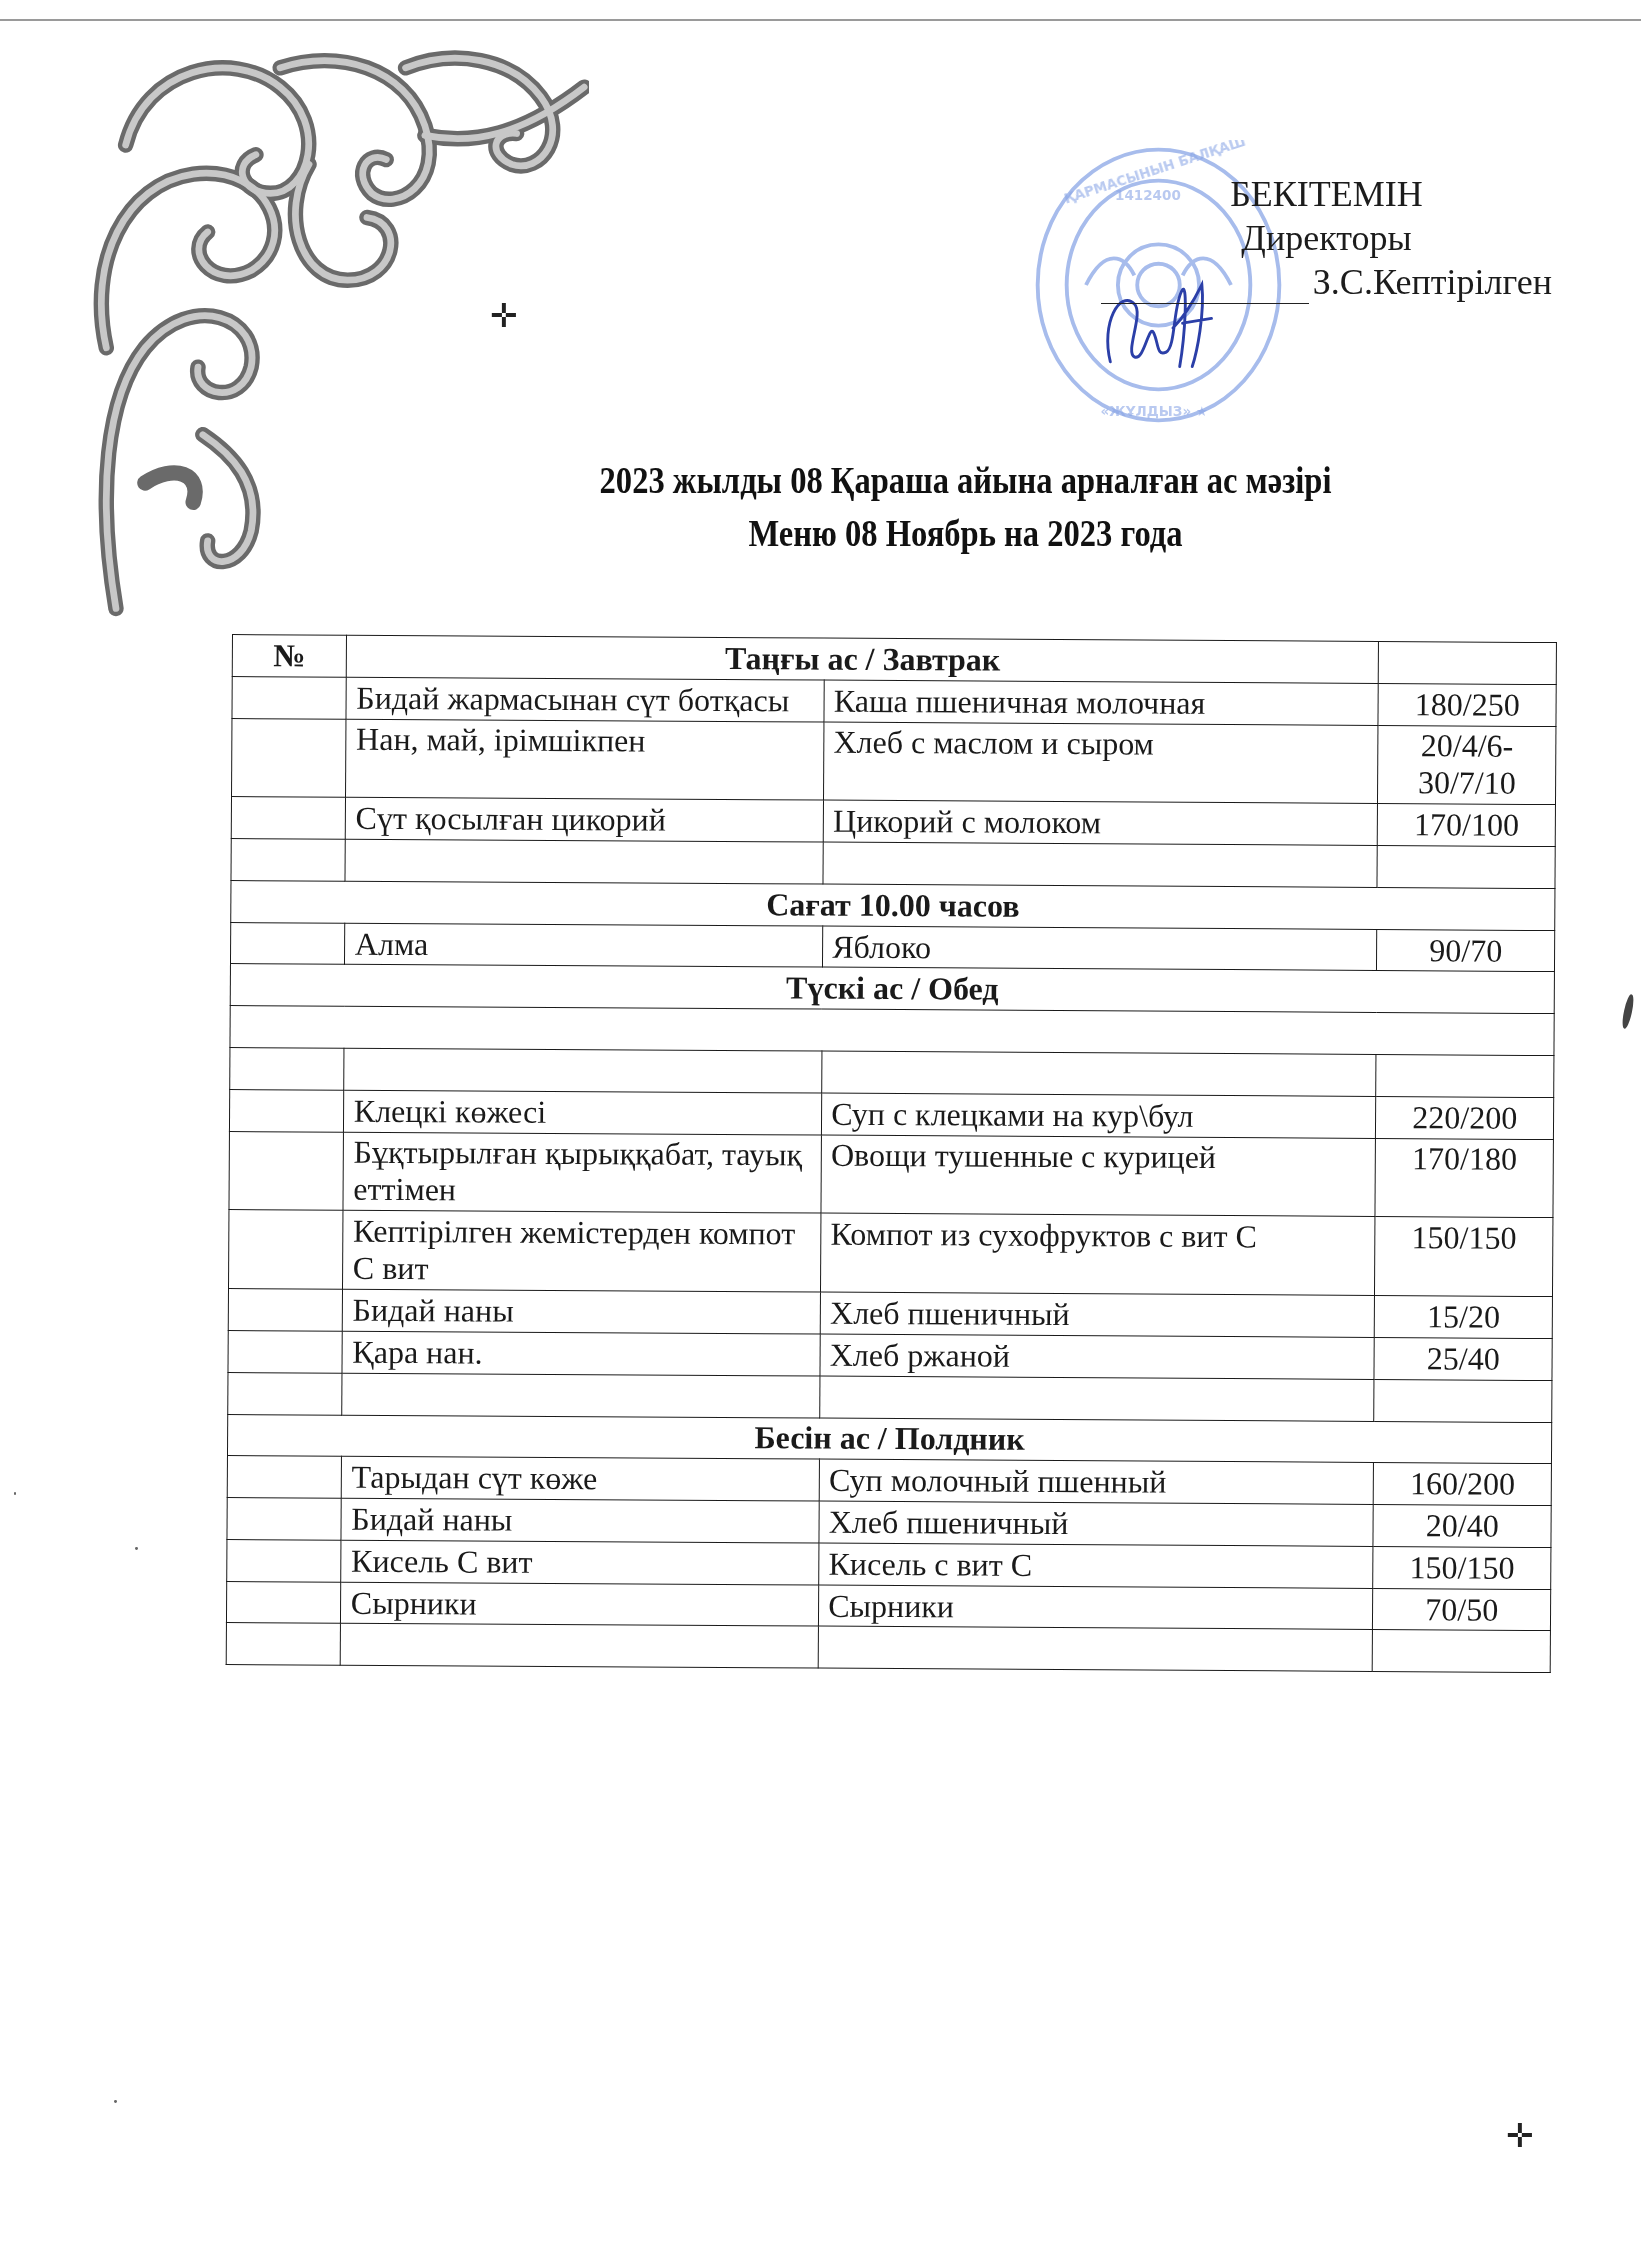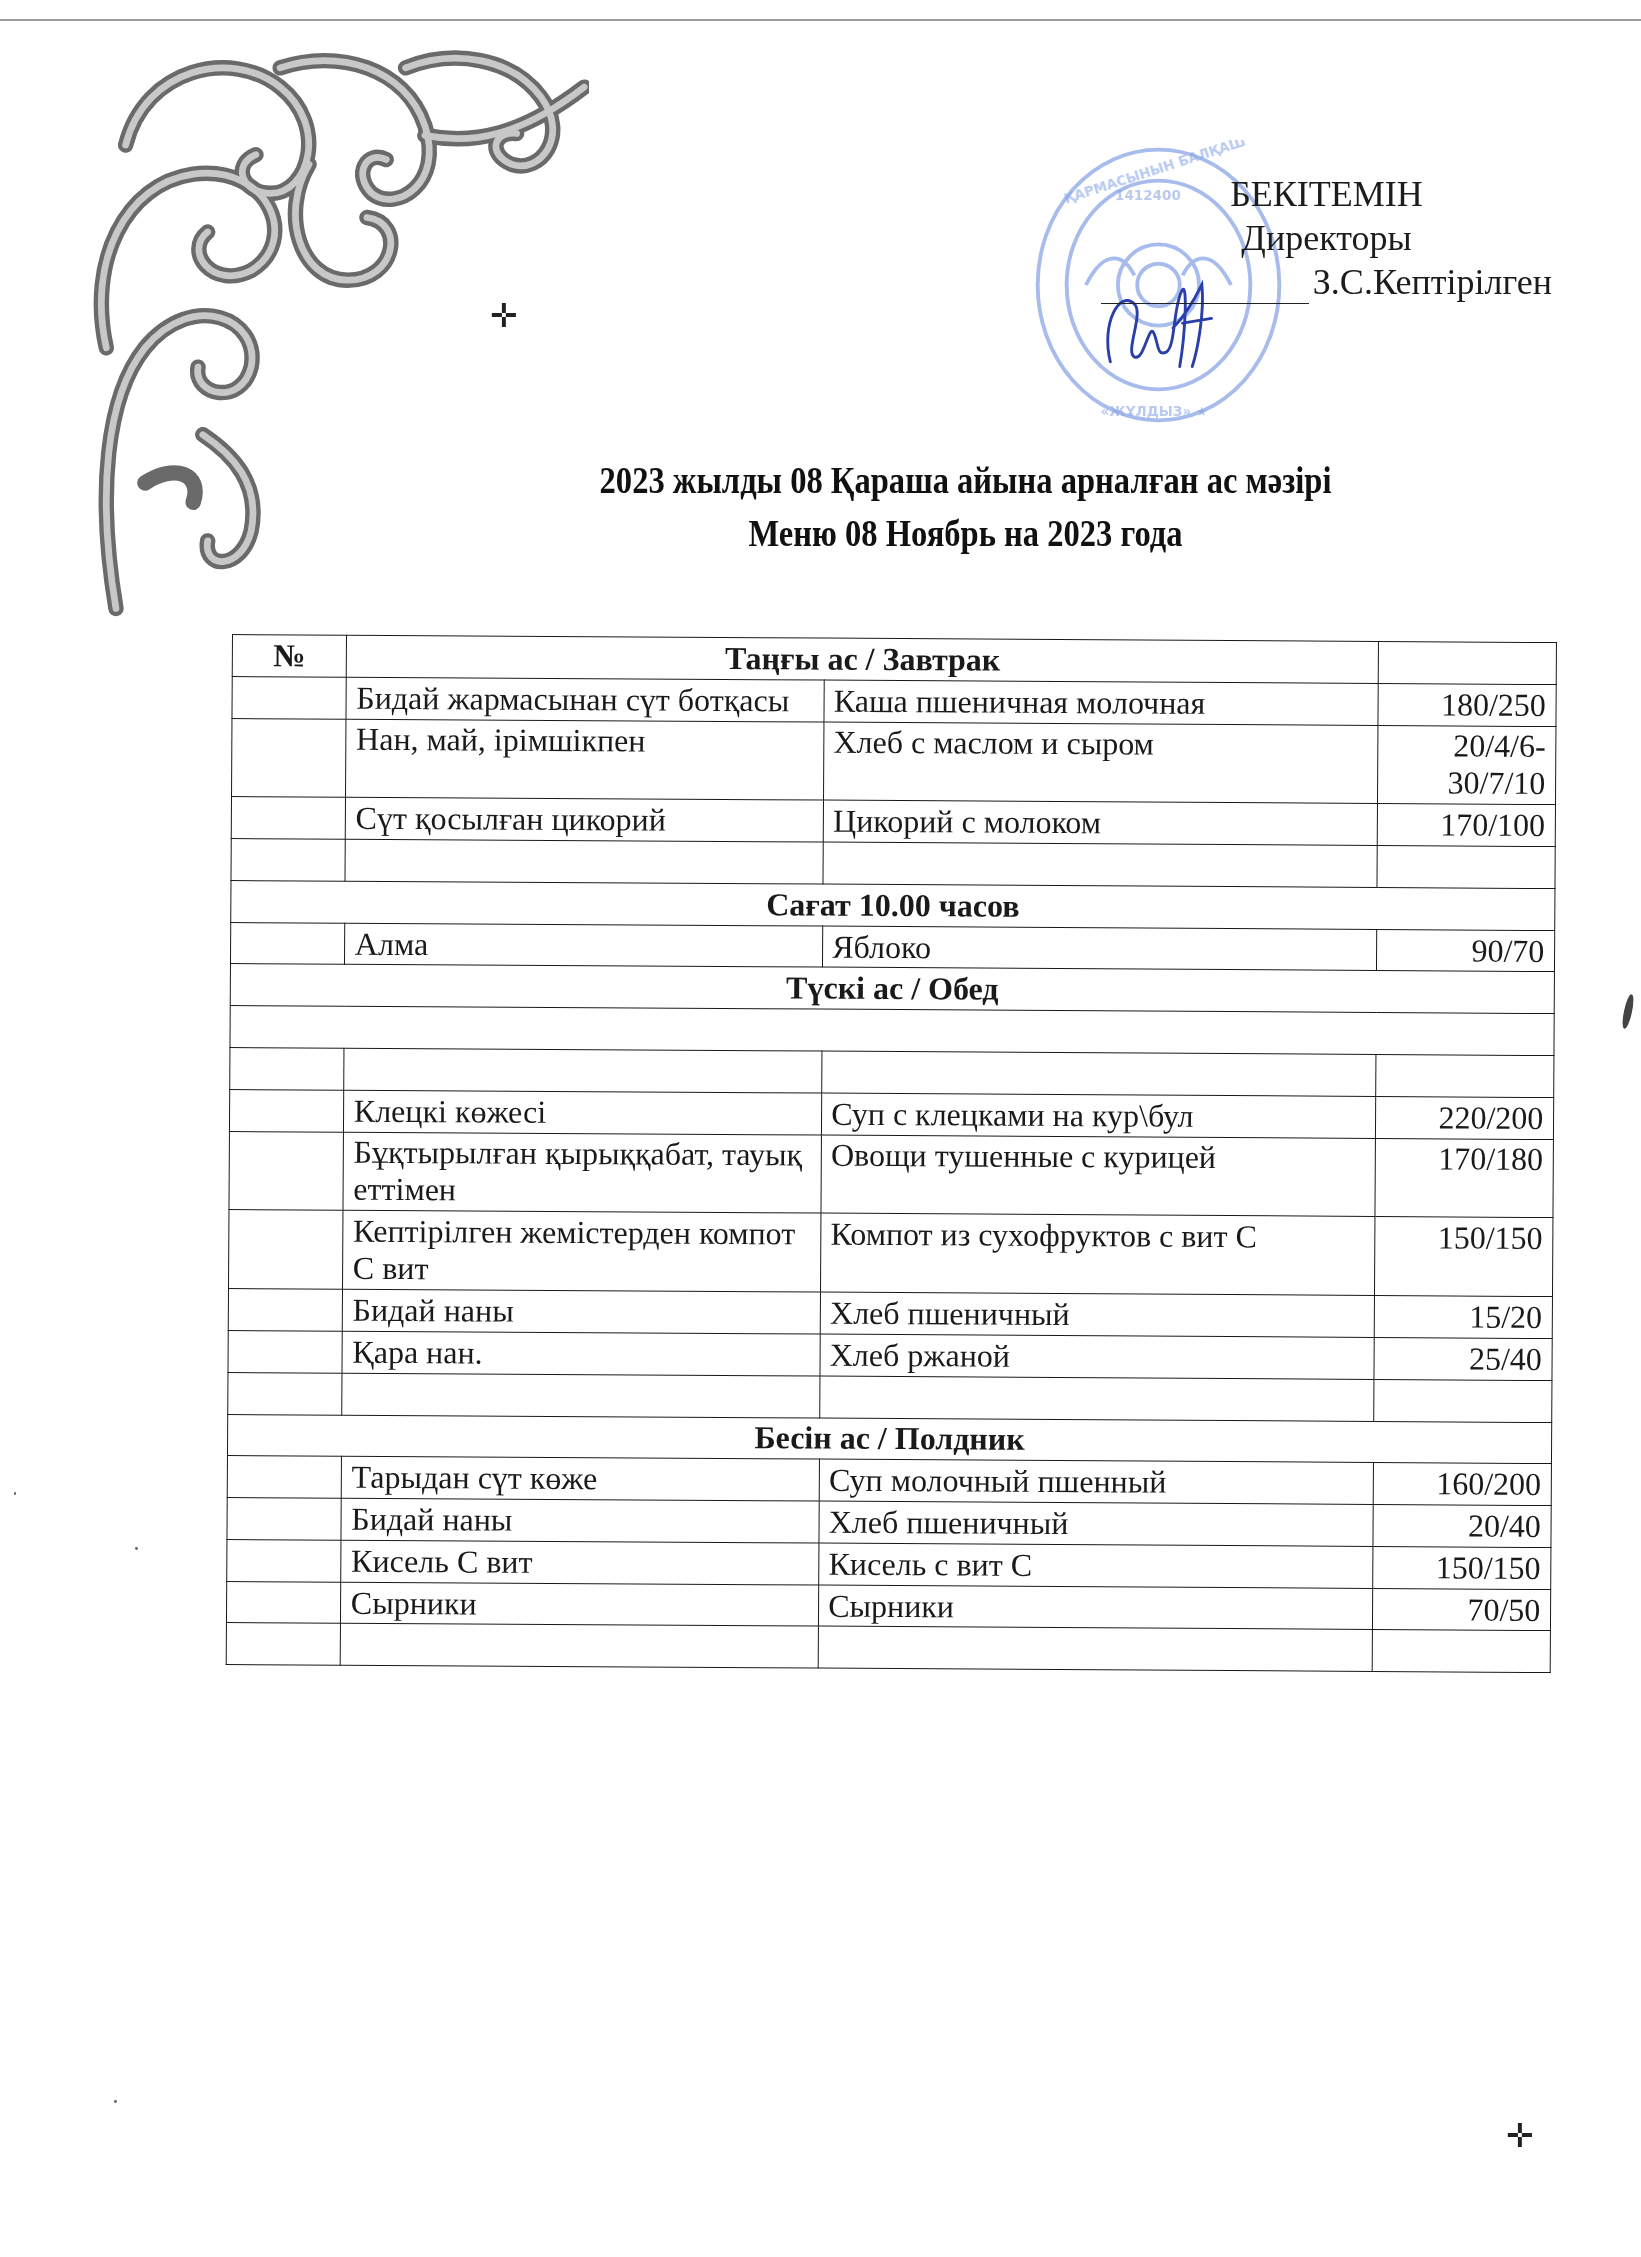--- a/index.html
+++ b/index.html
@@ -15,21 +15,21 @@
   .title { position: absolute; left: 0; width: 1641px; text-align: center; font-weight: bold; font-size: 37px; color: #111;
            transform: scaleX(0.88); transform-origin: center; }
   .t1 { top: 459px; left: 145px; }
   .t2 { top: 512px; left: 145px; }
 
   table.menu { position: absolute; left: 232px; top: 634px; width: 1325px; border-collapse: collapse; font-size: 32px; transform: rotate(0.35deg); transform-origin: left top; }
   table.menu td { border: 1.9px solid #1a1a1a; padding: 1.9px 9.7px; vertical-align: top; line-height: 37px; }
   td.c-num { width: 93px; text-align: center; font-weight: bold; }
   td.c-kz { width: 454px; }
   td.c-ru { width: 531px; }
-  td.c-qty { width: 156px; text-align: right; }
+  td.c-qty { width: 156px; text-align: center; }
   tr.section td { text-align: center; font-weight: bold; }
   tr.empty td { height: 37px; }
   .mark { position: absolute; left: 1624px; top: 994px; width: 7.7px; height: 35px; background: #444; border-radius: 50%; transform: rotate(12deg); }
   .dot { position: absolute; width: 2.9px; height: 2.9px; background: #666; border-radius: 50%; }
 </style>
 </head>
 <body>
 
 <div class="topline"></div>
 

